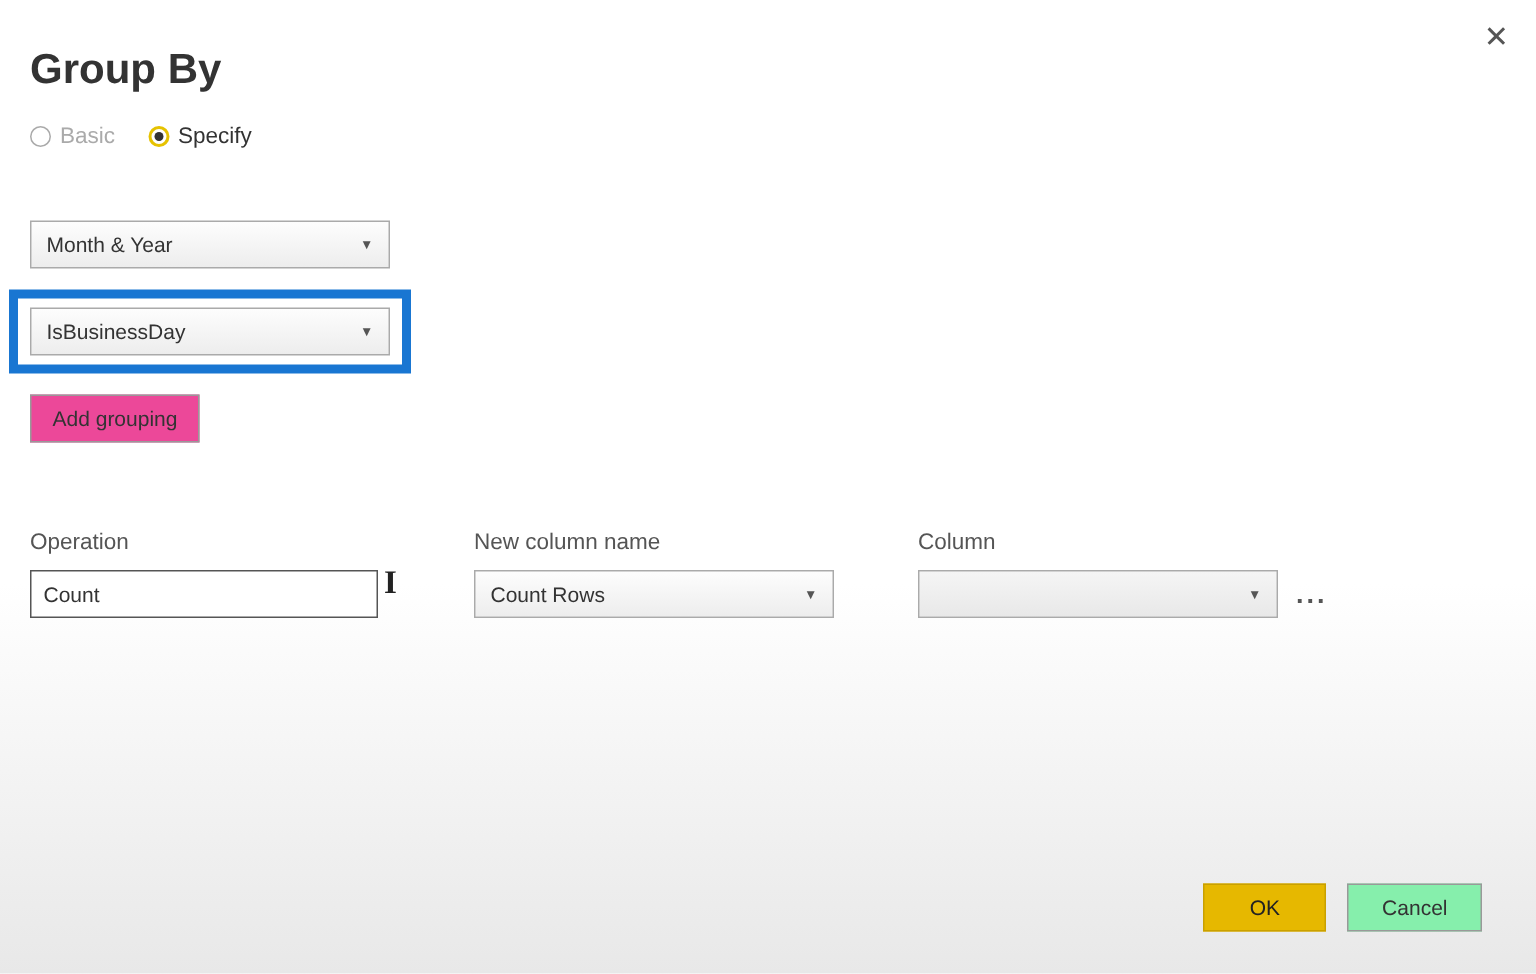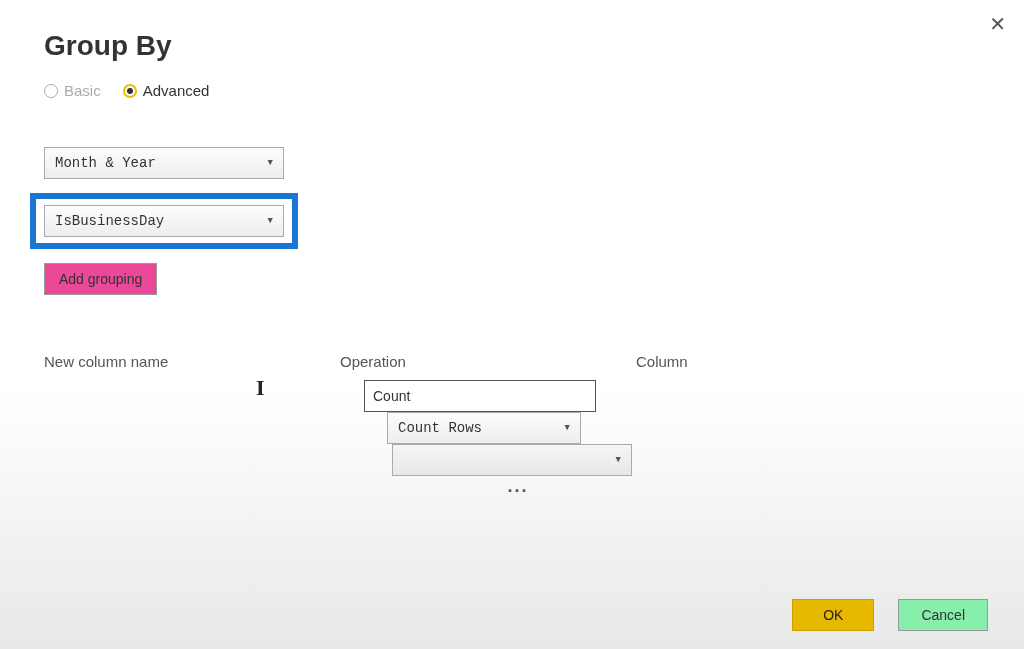--- a/index.html
+++ b/index.html
@@ -19,21 +19,21 @@
     .close-btn {
       position: absolute;
       top: 12px;
       right: 18px;
       font-size: 20px;
       color: #555;
       cursor: pointer;
       font-weight: 300;
     }
     .container {
-      padding: 30px 44px;
+      padding: 30px 20px;
     }
     .title {
       font-size: 28px;
       font-weight: 600;
       color: #333;
       margin-bottom: 20px;
     }
     .subtitle {
       font-size: 15px;
       color: #555;
@@ -83,21 +83,20 @@
       align-items: center;
       justify-content: space-between;
       width: 240px;
       height: 32px;
       border: 1px solid #aaa;
       background: linear-gradient(to bottom, #fdfdfd, #ededed);
       padding: 0 10px;
       font-size: 14px;
       color: #333;
       cursor: pointer;
-      font-family: Liberation Mono, monospace;
     }
     .dropdown .caret {
       font-size: 9px;
       color: #555;
     }
     .dropdown-1 {
       margin-bottom: 14px;
     }
     .highlight-box {
       border: 6px solid #1976d2;
@@ -142,55 +141,54 @@
       font-family: serif;
       font-size: 22px;
       font-weight: bold;
       color: #222;
     }
     .field-row {
       display: flex;
       align-items: center;
       gap: 0;
       margin-bottom: 28px;
-      flex-direction: column;
     }
     .text-input {
       width: 232px;
       height: 32px;
       border: 1px solid #555;
       background: #fff;
       padding: 0 8px;
       font-size: 14px;
       color: #333;
       font-family: inherit;
       margin-right: 64px;
     }
     .dropdown-op {
-      width: 194px;
+      width: 240px;
       margin-right: 56px;
     }
     .dropdown-col {
       width: 240px;
       background: linear-gradient(to bottom, #f5f5f5, #e8e8e8);
     }
     .more-dots {
       margin-left: 12px;
       font-size: 18px;
       font-weight: bold;
       color: #555;
       cursor: pointer;
       letter-spacing: 2px;
     }
     .footer {
       position: absolute;
-      bottom: 18px;
+      bottom: 28px;
       right: 36px;
       display: flex;
-      gap: 24px;
+      gap: 14px;
       margin-left: 24px;
     }
     .ok-btn {
       background: #e6b800;
       border: 1px solid #c9a000;
       padding: 7px 30px;
       font-size: 14px;
       color: #222;
       cursor: pointer;
       font-family: inherit;
@@ -213,42 +211,42 @@
 <div class="container">
   <h1 class="title">Group By</h1>
 
   <div class="radio-row">
     <div class="radio-option disabled">
       <span class="radio-circle"></span>
       <span>Basic</span>
     </div>
     <div class="radio-option">
       <span class="radio-circle selected"></span>
-      <span>Advanced</span>
+      <span>Specify</span>
     </div>
   </div>
 
   <div class="dropdown dropdown-1">
     <span>Month &amp; Year</span>
     <span class="caret">▼</span>
   </div>
 
   <div class="highlight-box">
     <div class="dropdown">
       <span>IsBusinessDay</span>
       <span class="caret">▼</span>
     </div>
   </div>
 
   <button class="plain-btn">Add grouping</button>
 
   <div class="aggregation-section">
     <div class="field-labels">
+      <div class="field-label label-op">Operation</div>
       <div class="field-label label-newcol">New column name</div>
-      <div class="field-label label-op">Operation</div>
       <div class="field-label label-col">Column</div>
     </div>
 
     <div class="field-row">
       <input class="text-input" value="Count" style="">
       <div class="dropdown dropdown-op">
         <span>Count Rows</span>
         <span class="caret">▼</span>
       </div>
       <div class="dropdown dropdown-col">

